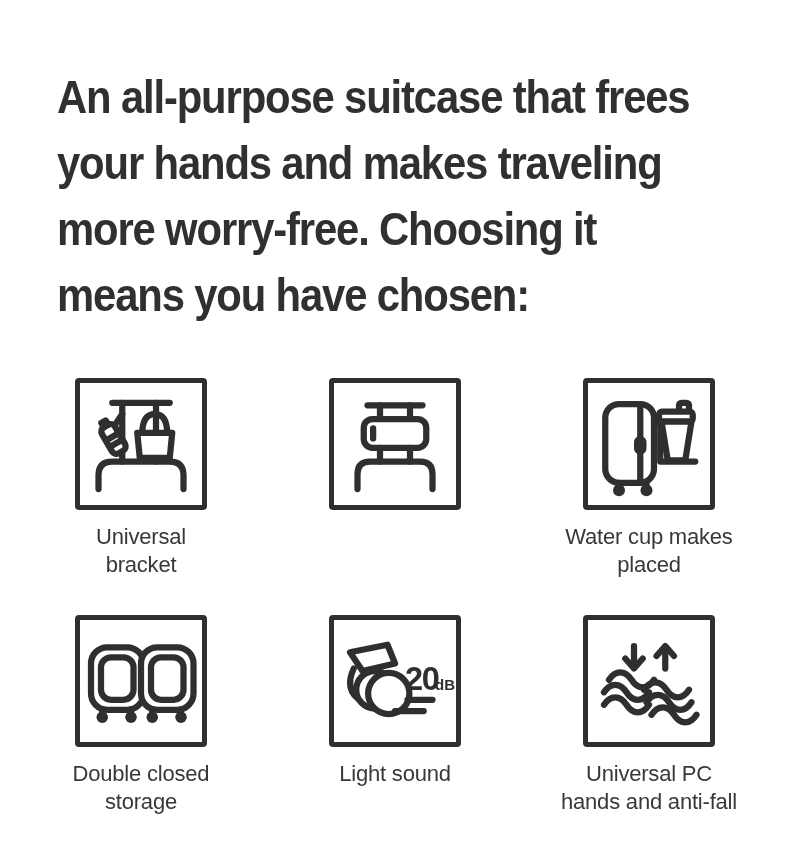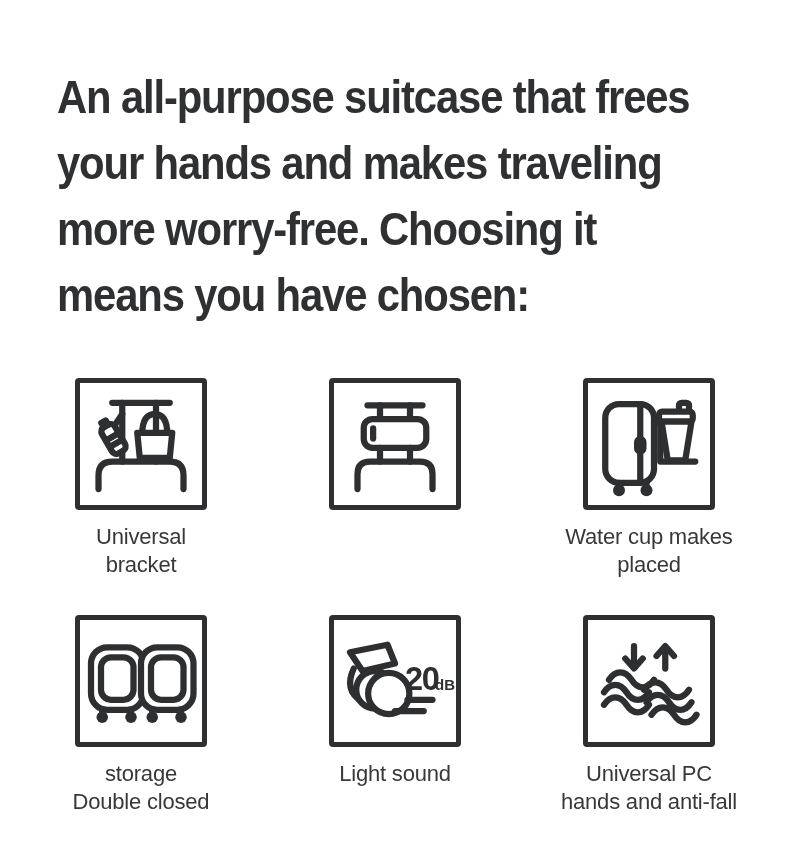--- a/index.html
+++ b/index.html
@@ -114,22 +114,22 @@
           <circle class="fill" cx="40" cy="77" r="4.6"></circle>
           <circle class="fill" cx="57" cy="77" r="4.6"></circle>
           <circle class="fill" cx="80" cy="77" r="4.6"></circle>
           <rect class="stroke-w" stroke-width="5.5" x="8" y="21" width="42" height="50" rx="13"></rect>
           <rect class="stroke-w" stroke-width="5.5" x="48" y="21" width="42" height="50" rx="13"></rect>
           <rect class="stroke" stroke-width="5" x="16" y="29" width="26" height="34" rx="8"></rect>
           <rect class="stroke" stroke-width="5" x="56" y="29" width="26" height="34" rx="8"></rect>
         </svg>
       </div>
       <div class="label">
+        <div>Double closed</div>
         <div>storage</div>
-        <div>Double closed</div>
       </div>
     </div>
 
     <div class="cell">
       <div class="tile">
         <svg viewBox="0 0 96 96">
           <path class="stroke" d="M15 38 Q 7 55 21 64"></path>
           <path class="stroke-w" d="M12 25 L 42 19 L 48 34 L 22 40 Z"></path>
           <circle class="stroke-w" cx="32" cy="55" r="15"></circle>
           <circle class="stroke-w" cx="43" cy="58" r="16.5"></circle>

